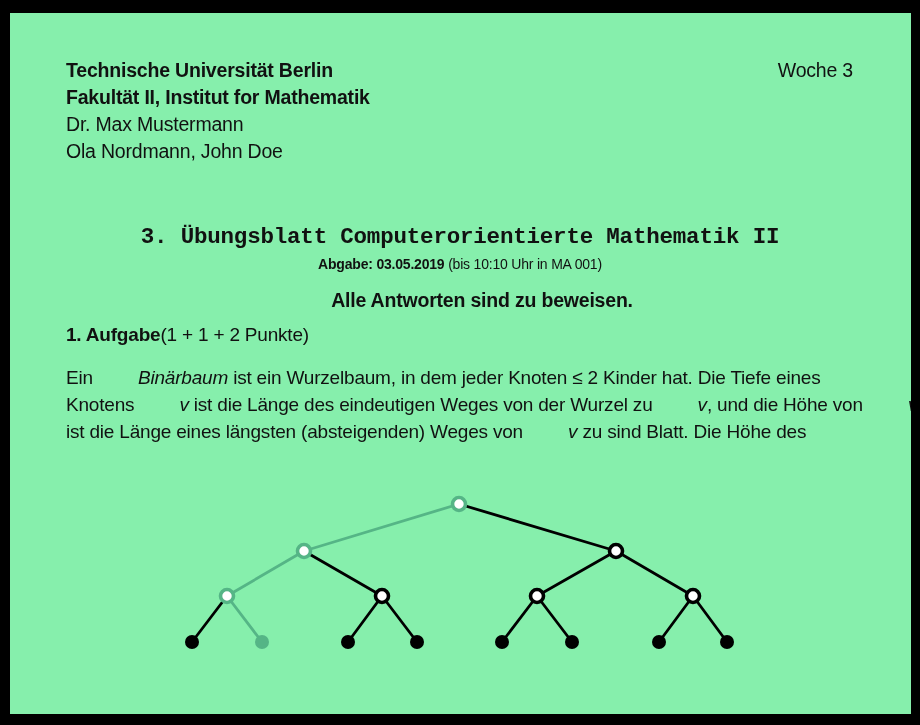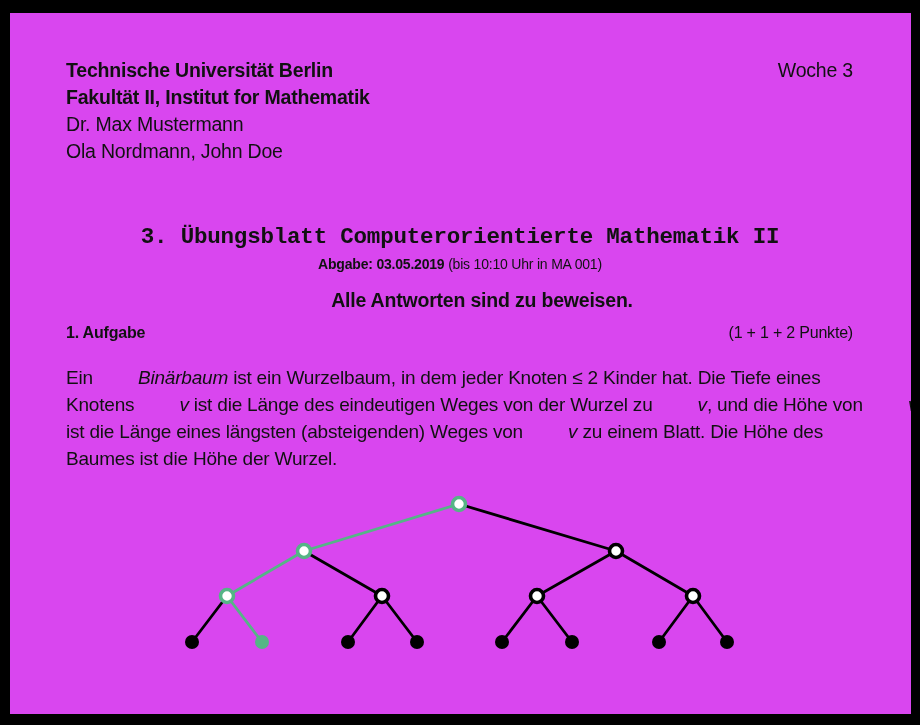--- a/index.html
+++ b/index.html
@@ -5,21 +5,21 @@
   html, body { margin: 0; padding: 0; }
   body {
     width: 920px; height: 725px;
     background: #ffffff;
     font-family: "Liberation Sans", sans-serif;
     color: #111111;
   }
   .page {
     position: relative;
     width: 920px; height: 725px;
-    background: #d946ef;
+    background: #86efac;
     overflow: hidden;
   }
   .frame {
     position: absolute; inset: 0;
     border-style: solid; border-color: #000000;
     border-width: 13px 9px 11px 10px;
     pointer-events: none; z-index: 5;
   }
   .abs { position: absolute; }
   .header-left {
@@ -50,22 +50,22 @@
   }
   .note {
     left: 0; right: 0; top: 289px;
     text-align: center;
     font-size: 19.5px; font-weight: bold;
     letter-spacing: -0.2px;
     padding-left: 44px;
   }
   .task-row {
     left: 66px; right: 67px; top: 324px;
-    display: flex; justify-content: space-between; align-items: baseline;
-    font-size: 16px;
+    display: flex; align-items: baseline;
+    font-size: 19px;
     letter-spacing: -0.2px;
   }
   .paragraph {
     left: 66px; top: 364px;
     font-size: 19px; line-height: 27px;
     letter-spacing: -0.2px;
     white-space: nowrap;
   }
   .tree-wrap {
     left: 150px; top: 490px;
@@ -97,22 +97,21 @@
   <div class="abs note">Alle Antworten sind zu beweisen.</div>
 
   <div class="abs task-row">
     <span class="bold">1. Aufgabe</span>
     <span>(1 + 1 + 2 Punkte)</span>
   </div>
 
   <div class="abs paragraph">
       <div><span>Ein </span><span class="italic">Binärbaum</span><span> ist ein Wurzelbaum, in dem jeder Knoten ≤ 2 Kinder hat. Die Tiefe eines</span></div>
       <div><span>Knotens </span><span class="italic">v</span><span> ist die Länge des eindeutigen Weges von der Wurzel zu </span><span class="italic">v</span><span>, und die Höhe von </span><span class="italic">v</span></div>
-      <div><span>ist die Länge eines längsten (absteigenden) Weges von </span><span class="italic">v</span><span> zu einem Blatt. Die Höhe des</span></div>
-      <div><span>Baumes ist die Höhe der Wurzel.</span></div>
+      <div><span>ist die Länge eines längsten (absteigenden) Weges von </span><span class="italic">v</span><span> zu sind Blatt. Die Höhe des</span></div>
     </div>
 
   <div class="abs tree-wrap">
       <svg width="620" height="175" viewBox="0 0 620 175">
         <line x1="309" y1="14" x2="154" y2="61" stroke="#55b586" stroke-width="2.8" stroke-linecap="round"></line>
         <line x1="309" y1="14" x2="466" y2="61" stroke="#000000" stroke-width="2.8" stroke-linecap="round"></line>
         <line x1="154" y1="61" x2="77" y2="106" stroke="#55b586" stroke-width="2.8" stroke-linecap="round"></line>
         <line x1="154" y1="61" x2="232" y2="106" stroke="#000000" stroke-width="2.8" stroke-linecap="round"></line>
         <line x1="466" y1="61" x2="387" y2="106" stroke="#000000" stroke-width="2.8" stroke-linecap="round"></line>
         <line x1="466" y1="61" x2="543" y2="106" stroke="#000000" stroke-width="2.8" stroke-linecap="round"></line>

